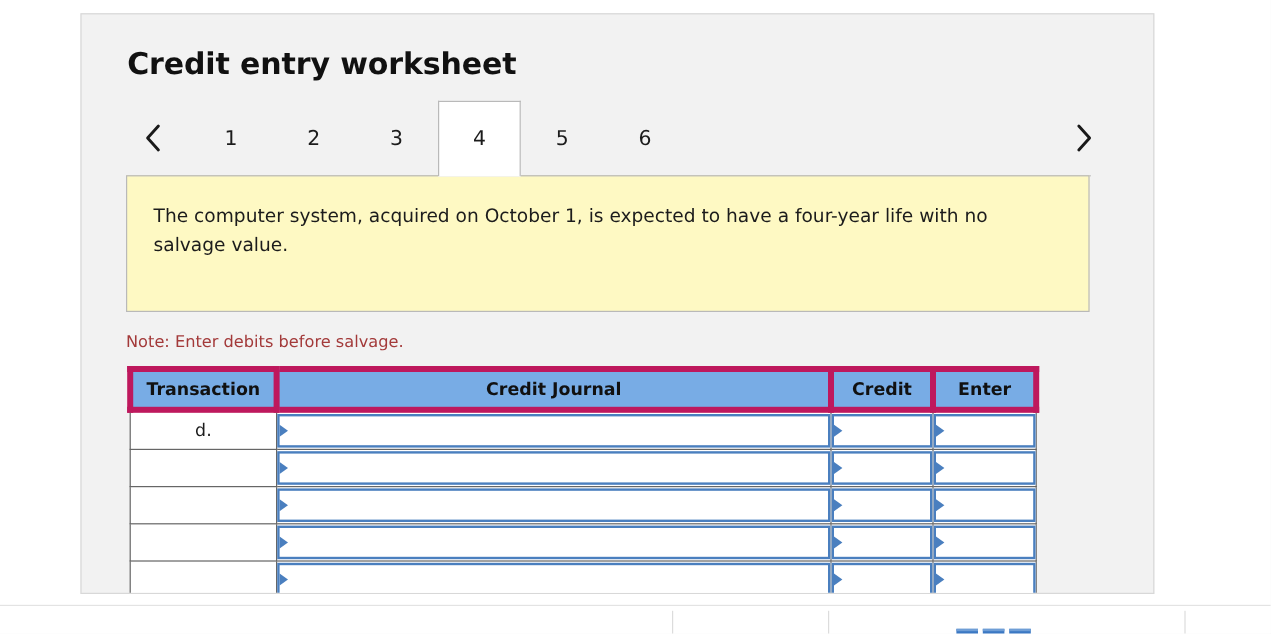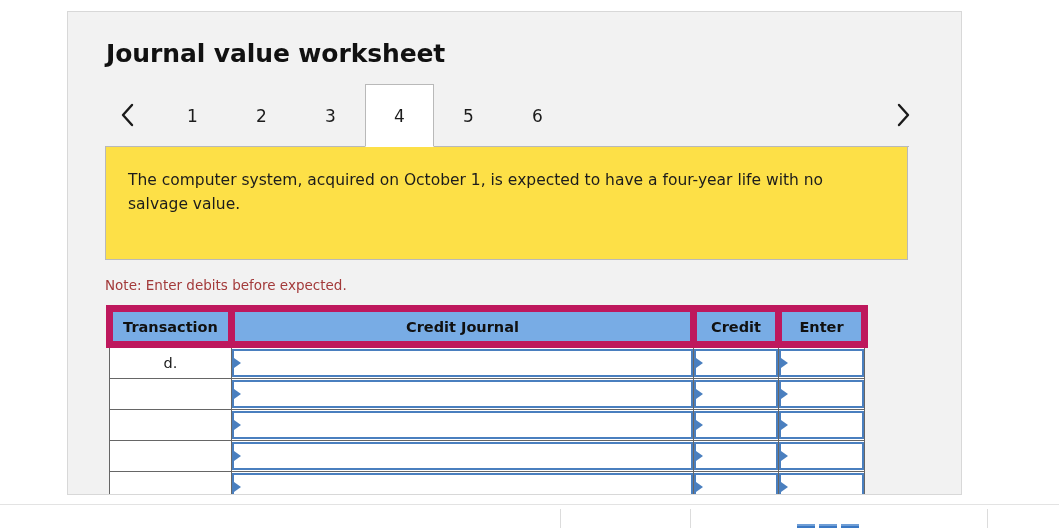--- a/index.html
+++ b/index.html
@@ -107,21 +107,21 @@
     z-index: 1;
   }
 
   
   #scenario-box {
     position: absolute;
     left: 37px;
     top: 134px;
     width: 803px;
     height: 114px;
-    background: #fde047;
+    background: #fef9c3;
     border: 1px solid #b9b9b9;
     box-sizing: border-box;
     z-index: 2;
   }
   #scenario-text {
     margin: 0;
     padding: 21px 22px 0 22px;
     font-size: 15.5px;
     line-height: 24px;
     color: #1c1c1c;
@@ -141,21 +141,21 @@
   #journal-table {
     position: absolute;
     left: 38px;
     top: 293px;
     width: 755px;
     border-collapse: collapse;
     table-layout: fixed;
   }
   #journal-table th {
     background: #78ACE5;
-    border: 7px solid #be185d;
+    border: 5px solid #be185d;
     color: #111111;
     font-size: 14.5px;
     font-weight: bold;
     height: 29px;
     padding: 0;
     text-align: center;
   }
   #journal-table td {
     border: 1px solid #666666;
     height: 30px;
@@ -232,21 +232,21 @@
     background: #3b78c3;
     border-top: 2px solid #6f9ed6;
     box-sizing: border-box;
   }
 </style>
 </head>
 <body>
 
 <div id="worksheet-panel">
 
-  <h1 id="worksheet-title">Journal value worksheet</h1>
+  <h1 id="worksheet-title">Credit entry worksheet</h1>
 
   <div id="tab-baseline"></div>
 
   <div id="tab-strip">
 
     <div class="tab-arrow" id="tab-prev-arrow">
       <svg width="16" height="26" viewBox="0 0 16 26" aria-hidden="true">
         <polyline points="12,3 3,13 12,23" fill="none" stroke="#1a1a1a" stroke-width="2.4" stroke-linecap="round" stroke-linejoin="round"></polyline>
       </svg>
     </div>
@@ -276,21 +276,21 @@
       <svg width="16" height="26" viewBox="0 0 16 26" aria-hidden="true">
         <polyline points="4,3 13,13 4,23" fill="none" stroke="#1a1a1a" stroke-width="2.4" stroke-linecap="round" stroke-linejoin="round"></polyline>
       </svg>
     </div>
   </div>
 
   <div id="scenario-box">
     <p id="scenario-text">The computer system, acquired on October 1, is expected to have a four-year life with no salvage value.</p>
   </div>
 
-  <div id="note-text">Note: Enter debits before expected.</div>
+  <div id="note-text">Note: Enter debits before salvage.</div>
 
   <table id="journal-table">
     <colgroup>
       <col class="col-transaction">
       <col class="col-journal">
       <col class="col-debit">
       <col class="col-credit">
     </colgroup>
     <thead>
       <tr>

